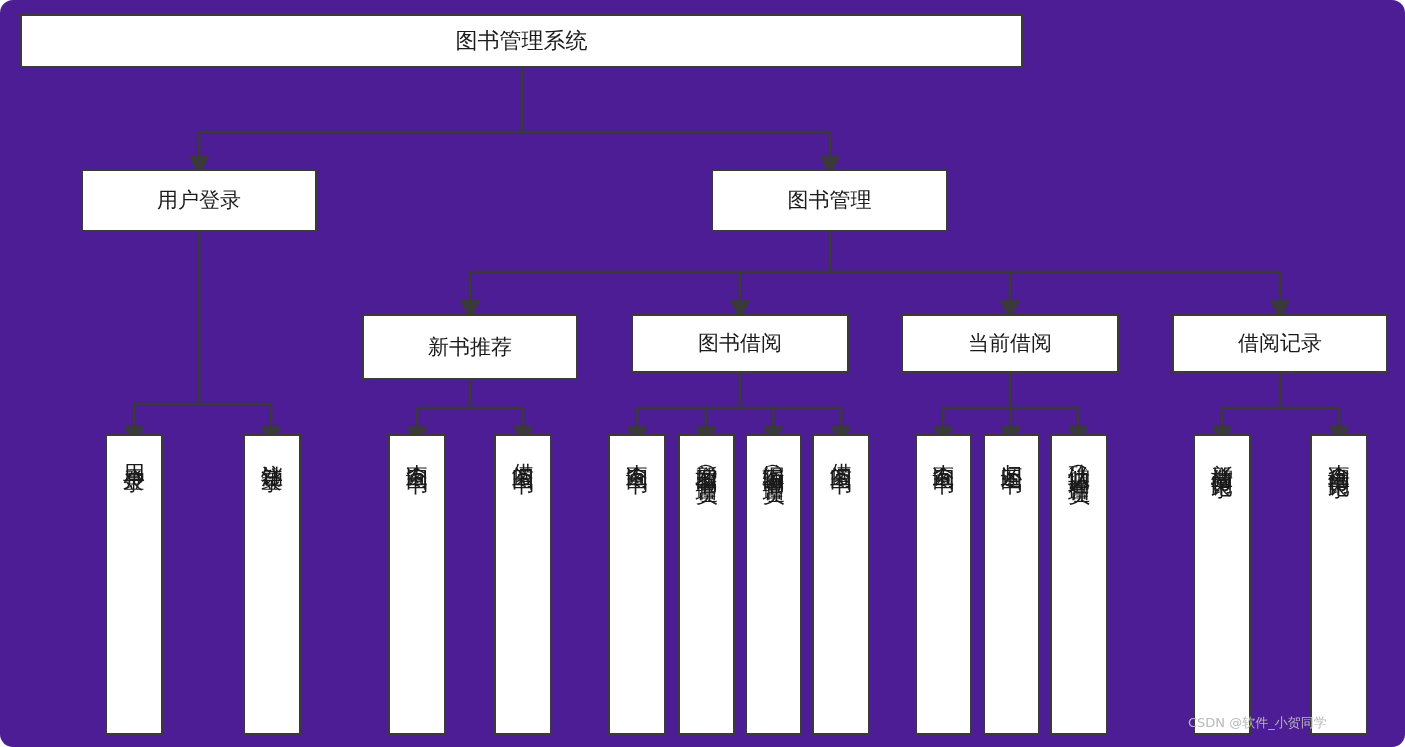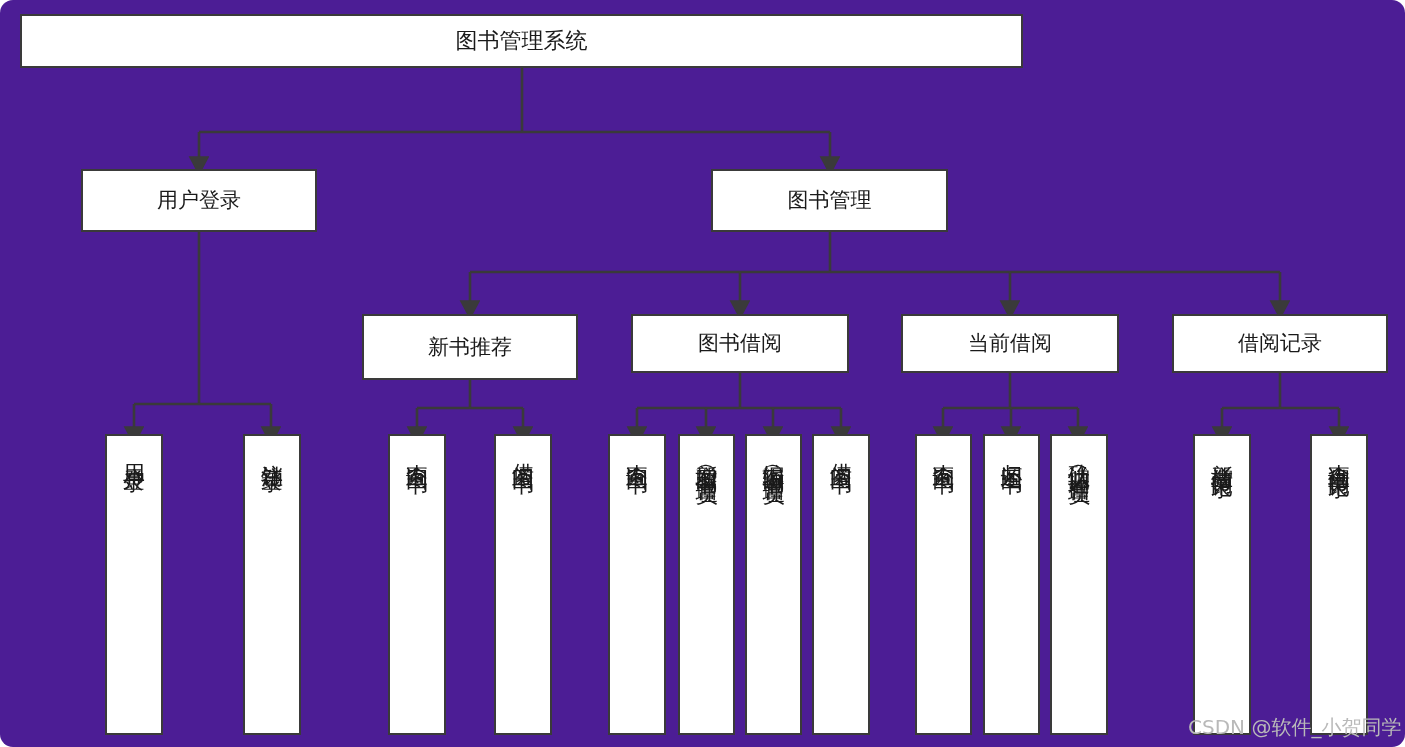--- a/index.html
+++ b/index.html
@@ -59,21 +59,21 @@
     writing-mode: vertical-rl;
     text-orientation: upright;
     font-size: 22px;
     letter-spacing: 3px;
     line-height: 1;
   }
   .watermark {
     position: absolute;
     left: 1188px;
     top: 714px;
-    font-size: 20px;
+    font-size: 13px;
     color: #b9b9b9;
     white-space: nowrap;
     z-index: 3;
     font-family: "DejaVu Sans", "Liberation Sans", sans-serif;
   }
 </style>
 </head>
 <body>
 
 <div id="canvas">

